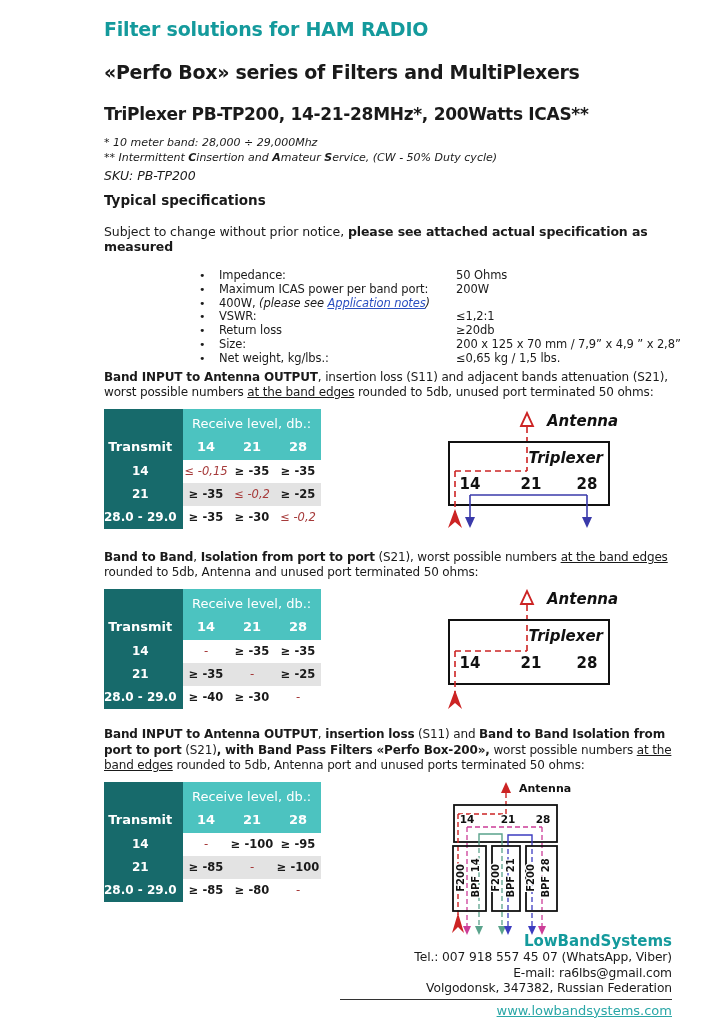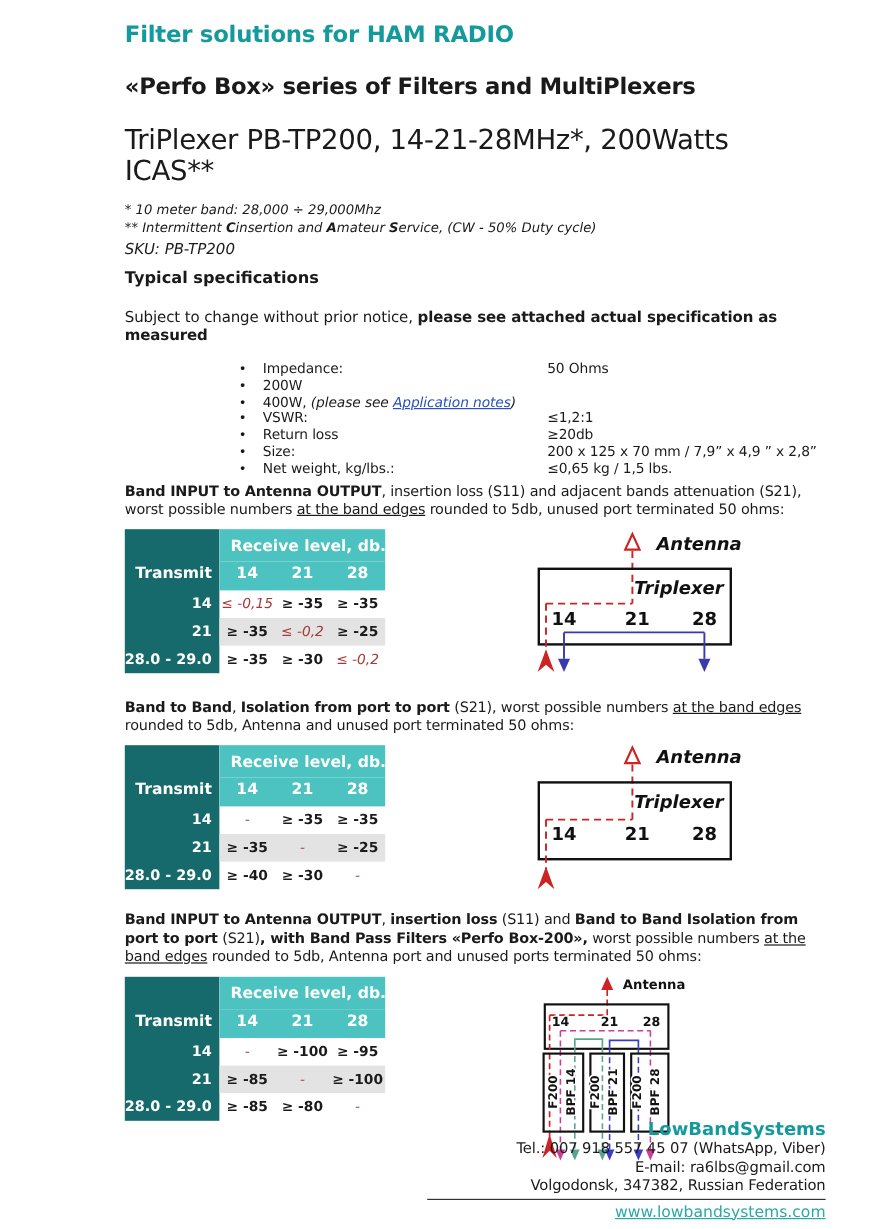--- a/index.html
+++ b/index.html
@@ -3,21 +3,21 @@
 <meta charset="utf-8">
 <style>
   * { margin:0; padding:0; box-sizing:border-box; }
   html,body { background:#ffffff; }
   body { font-family:"DejaVu Sans","Liberation Sans",sans-serif; color:#1a1a1a; }
   .page { position:relative; width:724px; height:1024px; background:#fff; overflow:hidden; }
   .content { padding:18px 36px 0 104px; }
 
   .title-brand { font-size:19px; font-weight:bold; color:#149a9c; letter-spacing:-0.2px; }
   .title-series { font-size:19px; font-weight:bold; margin-top:21px; letter-spacing:-0.3px; }
-  .title-product { font-size:23px; font-weight:normal; margin-top:21px; letter-spacing:-0.3px; }
+  .title-product { font-size:17px; font-weight:bold; margin-top:21px; letter-spacing:-0.3px; }
 
   .footnotes { margin-top:11px; font-size:11px; font-style:italic; line-height:15px; }
   .fn-b { font-weight:bold; }
   .sku { font-size:12.5px; font-style:italic; margin-top:3px; }
 
   .specs-heading { font-size:13.5px; font-weight:bold; margin-top:9px; }
   .notice { font-size:12.5px; margin-top:16px; letter-spacing:-0.1px; }
   .notice-strong { font-weight:bold; }
 
   .spec-list { margin-top:15px; }
@@ -32,39 +32,39 @@
   .sp1 { margin-top:4px; }
   .sp2 { margin-top:3px; }
   .sp3 { margin-top:8px; }
   .b { font-weight:bold; }
   .u { text-decoration:underline; }
 
   .section-row { display:flex; align-items:flex-start; margin-top:8px; }
 
   
   .tbl { display:flex; width:217px; flex-shrink:0; }
-  .tbl-left { width:96px; background:#176a6b; color:#fff; display:flex; flex-direction:column; text-align:right; }
+  .tbl-left { width:96px; background:#176a6b; color:#fff; display:flex; flex-direction:column; text-align:center; }
   .tbl-left-spacer { height:27px; }
   .tbl-transmit { height:24px; line-height:22px; font-size:13px; font-weight:bold; padding-right:6px; }
   .tbl-rowlabel { height:23px; line-height:23px; font-size:12px; font-weight:bold; padding-right:6px; white-space:nowrap; }
   .tbl-gap { width:3px; background:#fff; }
   .tbl-right { width:138px; }
-  .tbl-receive { height:27px; line-height:30px; background:#4cc3c0; color:#fff; font-size:13px; font-weight:bold; padding-left:9px; white-space:nowrap; }
+  .tbl-receive { height:27px; line-height:30px; background:#4cc3c0; color:#fff; font-size:13px; font-weight:normal; padding-left:9px; white-space:nowrap; }
   .tbl-cols { height:24px; display:flex; background:#4cc3c0; color:#fff; font-size:13px; font-weight:bold; }
   .tbl-cols div { width:46px; text-align:center; line-height:21px; }
   .tbl-datarow { height:23px; display:flex; }
   .tbl-datarow.gray { background:#e3e3e3; }
   .cell { width:46px; text-align:center; line-height:23px; font-size:11.5px; font-weight:bold; white-space:nowrap; }
   .cell.diag { font-weight:normal; font-style:italic; color:#a63a3a; }
 
   .diagram { flex-shrink:0; }
   .dg12 { margin-left:118px; }
   .dg3 { margin-left:118px; margin-top:-6px; }
 
-  .footer { position:absolute; right:36px; top:932px; text-align:right; }
+  .footer { position:absolute; right:52px; top:932px; text-align:right; }
   .footer-company { font-size:15px; font-weight:bold; color:#149a9c; }
   .footer-line { font-size:12.3px; line-height:15.5px; letter-spacing:-0.1px; }
   .footer-rule { border-top:1.5px solid #333; width:332px; margin-left:auto; margin-top:2px; }
   .footer-web { font-size:13px; color:#2aa7a7; margin-top:3px;text-decoration:underline; }
 </style>
 </head>
 <body>
 
 <div class="page">
   <div class="content">
@@ -85,20 +85,21 @@
     <div class="notice"><span>Subject to change without prior notice, </span><span class="notice-strong">please see attached actual specification as measured</span></div>
 
     <div class="spec-list">
       <div class="spec-row">
         <span class="spec-bullet">•</span>
         <span class="spec-label">Impedance:</span>
         <span class="spec-value">50 Ohms</span>
       </div>
       <div class="spec-row">
         <span class="spec-bullet">•</span>
+        <span class="spec-label">Maximum ICAS power per band port:</span>
         <span class="spec-value">200W</span>
       </div>
       <div class="spec-row">
         <span class="spec-bullet">•</span>
         <span class="spec-value"><span>400W, </span><span class="it">(please see </span><span class="app-link">Application notes</span><span class="it">)</span></span>
       </div>
       <div class="spec-row">
         <span class="spec-bullet">•</span>
         <span class="spec-label">VSWR:</span>
         <span class="spec-value">≤1,2:1</span>

